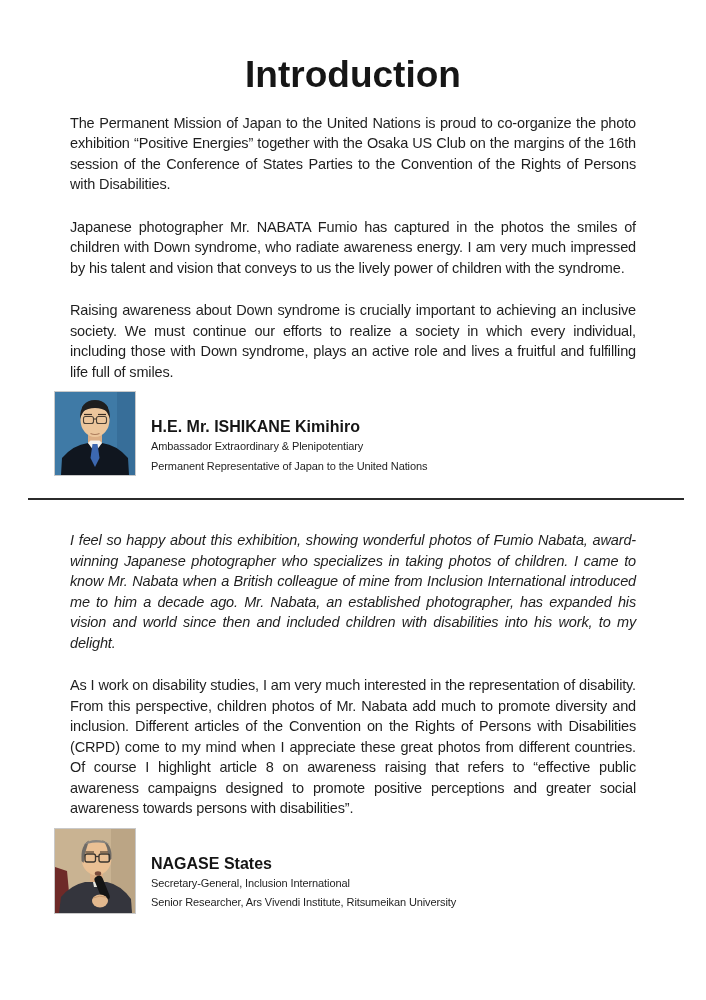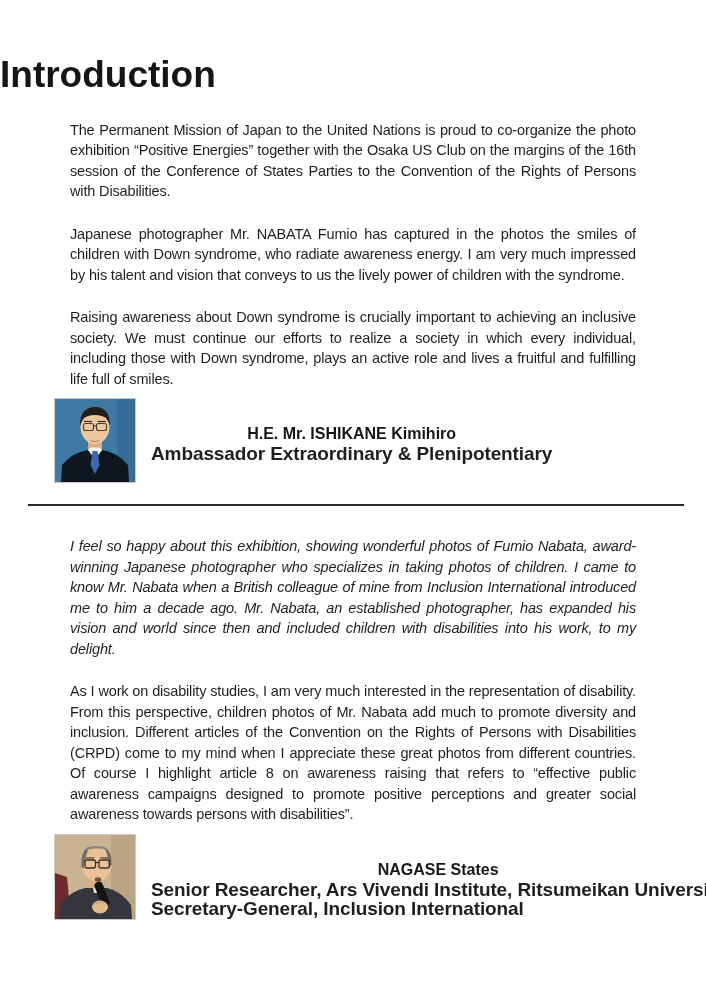--- a/index.html
+++ b/index.html
@@ -8,64 +8,62 @@
     width:706px; height:1000px;
     margin:0 auto;
     background:#ffffff;
     overflow:hidden;
     font-family:"Liberation Sans","DejaVu Sans",sans-serif;
     color:#1f1f1f;
     -webkit-font-smoothing:antialiased;
   }
   h1.doc-title {
     margin:56px 0 0 0;
-    text-align:left;
+    text-align:center;
     font-size:37px;
     line-height:1.05;
     font-weight:bold;
     letter-spacing:0px;
     color:#161616;
   }
   .content { margin:0 70px; width:566px; }
   .content p {
     margin:22px 0 0 0;
     font-size:14.5px;
     line-height:20.5px;
     letter-spacing:-0.15px;
     text-align:justify;
     color:#1f1f1f;
   }
-  .content p.first { margin-top:25px; }
+  .content p.first { margin-top:18px; }
   .sig {
     display:flex;
     align-items:flex-start;
     margin:10px 0 0 -15px; 
   }
   .sig .photo {
     flex:0 0 auto;
     outline:1px solid #c9c9c9;
     background:#fff;
     display:block;
   }
   .sig-text { padding:24px 0 0 16px; }
   .sig-name {
     font-size:16px;
     font-weight:bold;
     line-height:21px;
     color:#161616;
     white-space:nowrap;
-    text-align:center;
   }
   .sig-role {
-    font-size:19px;
+    font-size:11px;
     line-height:19.5px;
     letter-spacing:-0.1px;
     color:#1f1f1f;
     white-space:nowrap;
-    font-weight:bold;
   }
   .divider {
     margin:22px 0 0 28px;
     width:656px; height:2px;
     background:#2b2b2b;
   }
   .content.second p.first { margin-top:30px;font-style:italic; }
 </style>
 </head>
 <body>
@@ -95,20 +93,21 @@
           <line x1="38.5" y1="27" x2="41.5" y2="27"></line>
         </g>
         <path d="M35.5,41.5 Q40,43.5 44.5,41.5" stroke="#ad7c5c" stroke-width="1.1" fill="none"></path>
         <path d="M6,83 L7,66 Q18,53 33,51 L40,57 L47,51 Q62,53 73,66 L74,83 Z" fill="#10161f"></path>
         <path d="M33,51 L40,60.5 L47,51 L44.5,48.5 L35.5,48.5 Z" fill="#f4f4ef"></path>
         <path d="M37.5,52 L42.5,52 L44.5,66 L40,75 L35.5,66 Z" fill="#3c68b0"></path>
       </svg>
       <div class="sig-text">
         <div class="sig-name">H.E. Mr. ISHIKANE Kimihiro</div>
         <div class="sig-role">Ambassador Extraordinary &amp; Plenipotentiary</div>
+        <div class="sig-role">Permanent Representative of Japan to the United Nations</div>
       </div>
     </div>
   </div>
 
   <div class="divider"></div>
 
   <div class="content second">
     <p class="first">I feel so happy about this exhibition, showing wonderful photos of Fumio Nabata, award-winning Japanese photographer who specializes in taking photos of children.  I came to know Mr. Nabata when a British colleague of mine from Inclusion International introduced me to him a decade ago.  Mr. Nabata, an established photographer, has expanded his vision and world since then and included children with disabilities into his work, to my delight.</p>
     <p>As I work on disability studies, I am very much interested in the representation of disability.  From this perspective, children photos of Mr. Nabata add much to promote diversity and inclusion.  Different articles of the Convention on the Rights of Persons with Disabilities (CRPD) come to my mind when I appreciate these great photos from different countries.  Of course I highlight article 8 on awareness raising that refers to “effective public awareness campaigns designed to promote positive perceptions and greater social awareness towards persons with disabilities”.</p>
 
@@ -133,19 +132,19 @@
         <path d="M4,84 L6,68 Q16,56 30,53 L52,53 Q66,56 76,70 L77,84 Z" fill="#34353d"></path>
         <path d="M38,53 L44,53 L43,58 L39,58 Z" fill="#e8e6df"></path>
         <g transform="rotate(-22 48 62)">
           <rect x="44" y="46" width="8.5" height="26" rx="4" fill="#141414"></rect>
         </g>
         <ellipse cx="45" cy="72" rx="8" ry="6.5" fill="#e2b88e"></ellipse>
         <path d="M38,69 Q44,66 51,68" stroke="#c89a70" stroke-width="1" fill="none"></path>
       </svg>
       <div class="sig-text">
         <div class="sig-name">NAGASE States</div>
+        <div class="sig-role">Secretary-General, Inclusion International</div>
         <div class="sig-role">Senior Researcher, Ars Vivendi Institute, Ritsumeikan University</div>
-        <div class="sig-role">Secretary-General, Inclusion International</div>
       </div>
     </div>
   </div>
 
 </div>
 
 </body></html>

